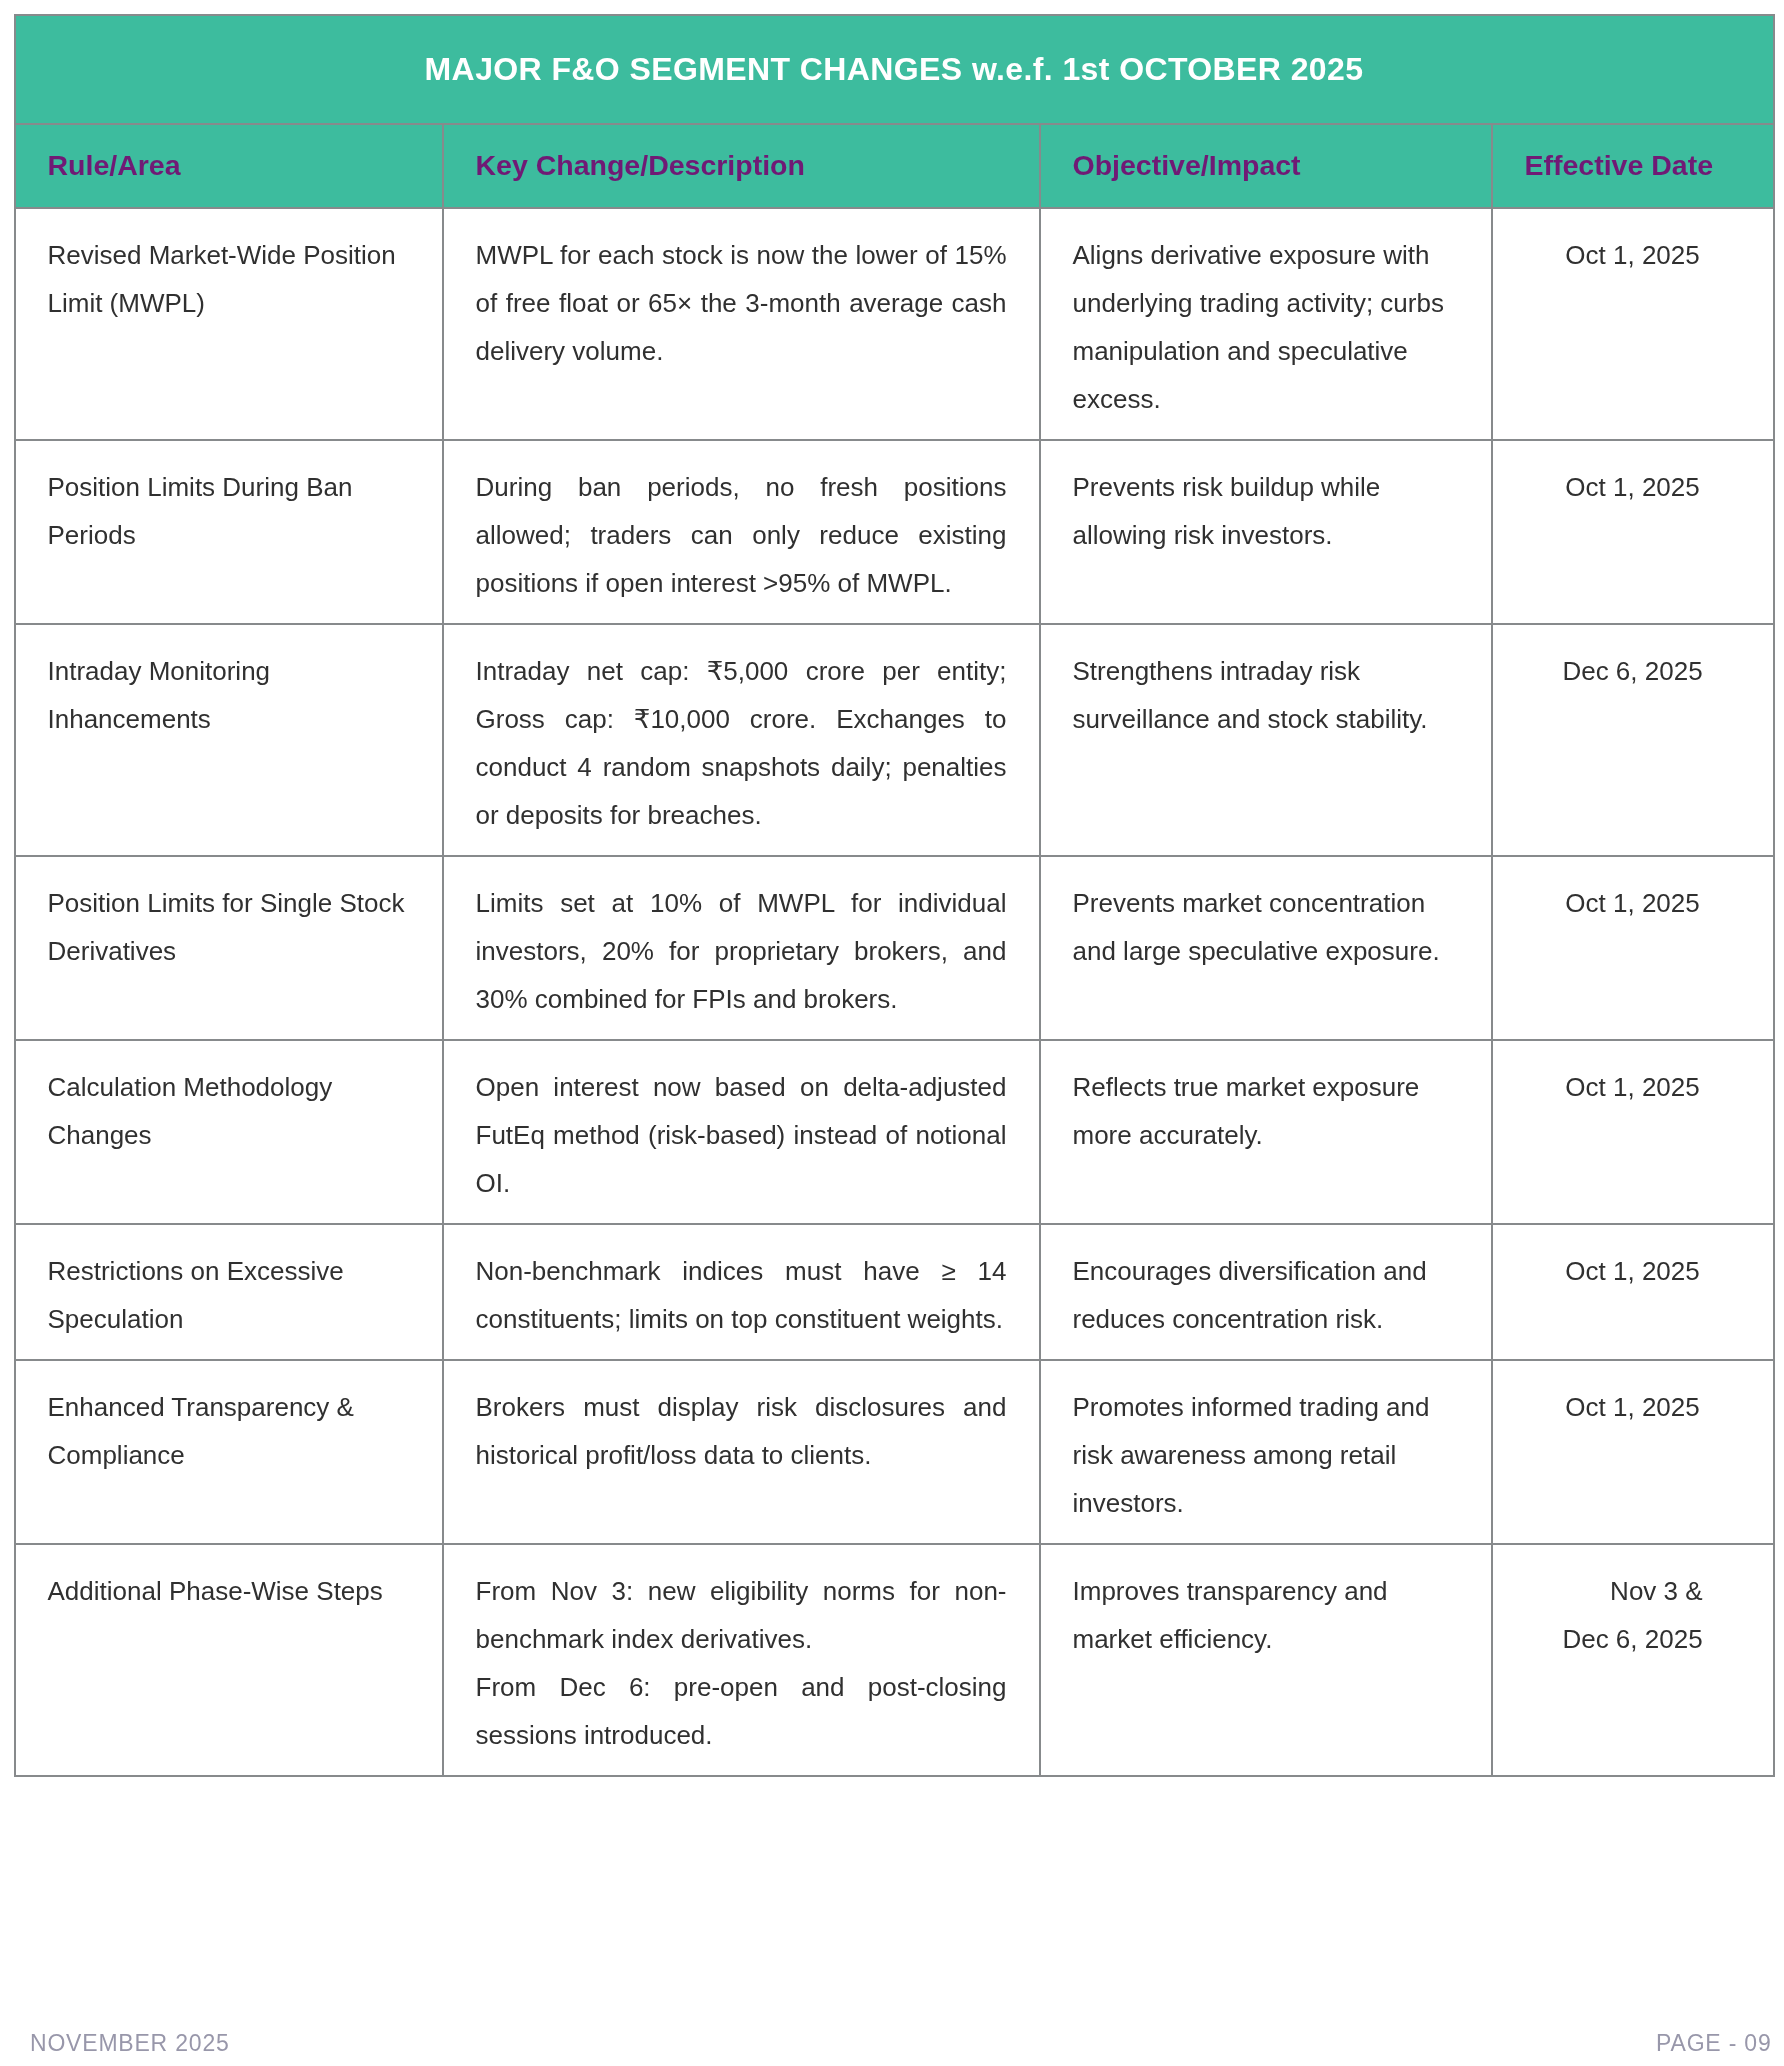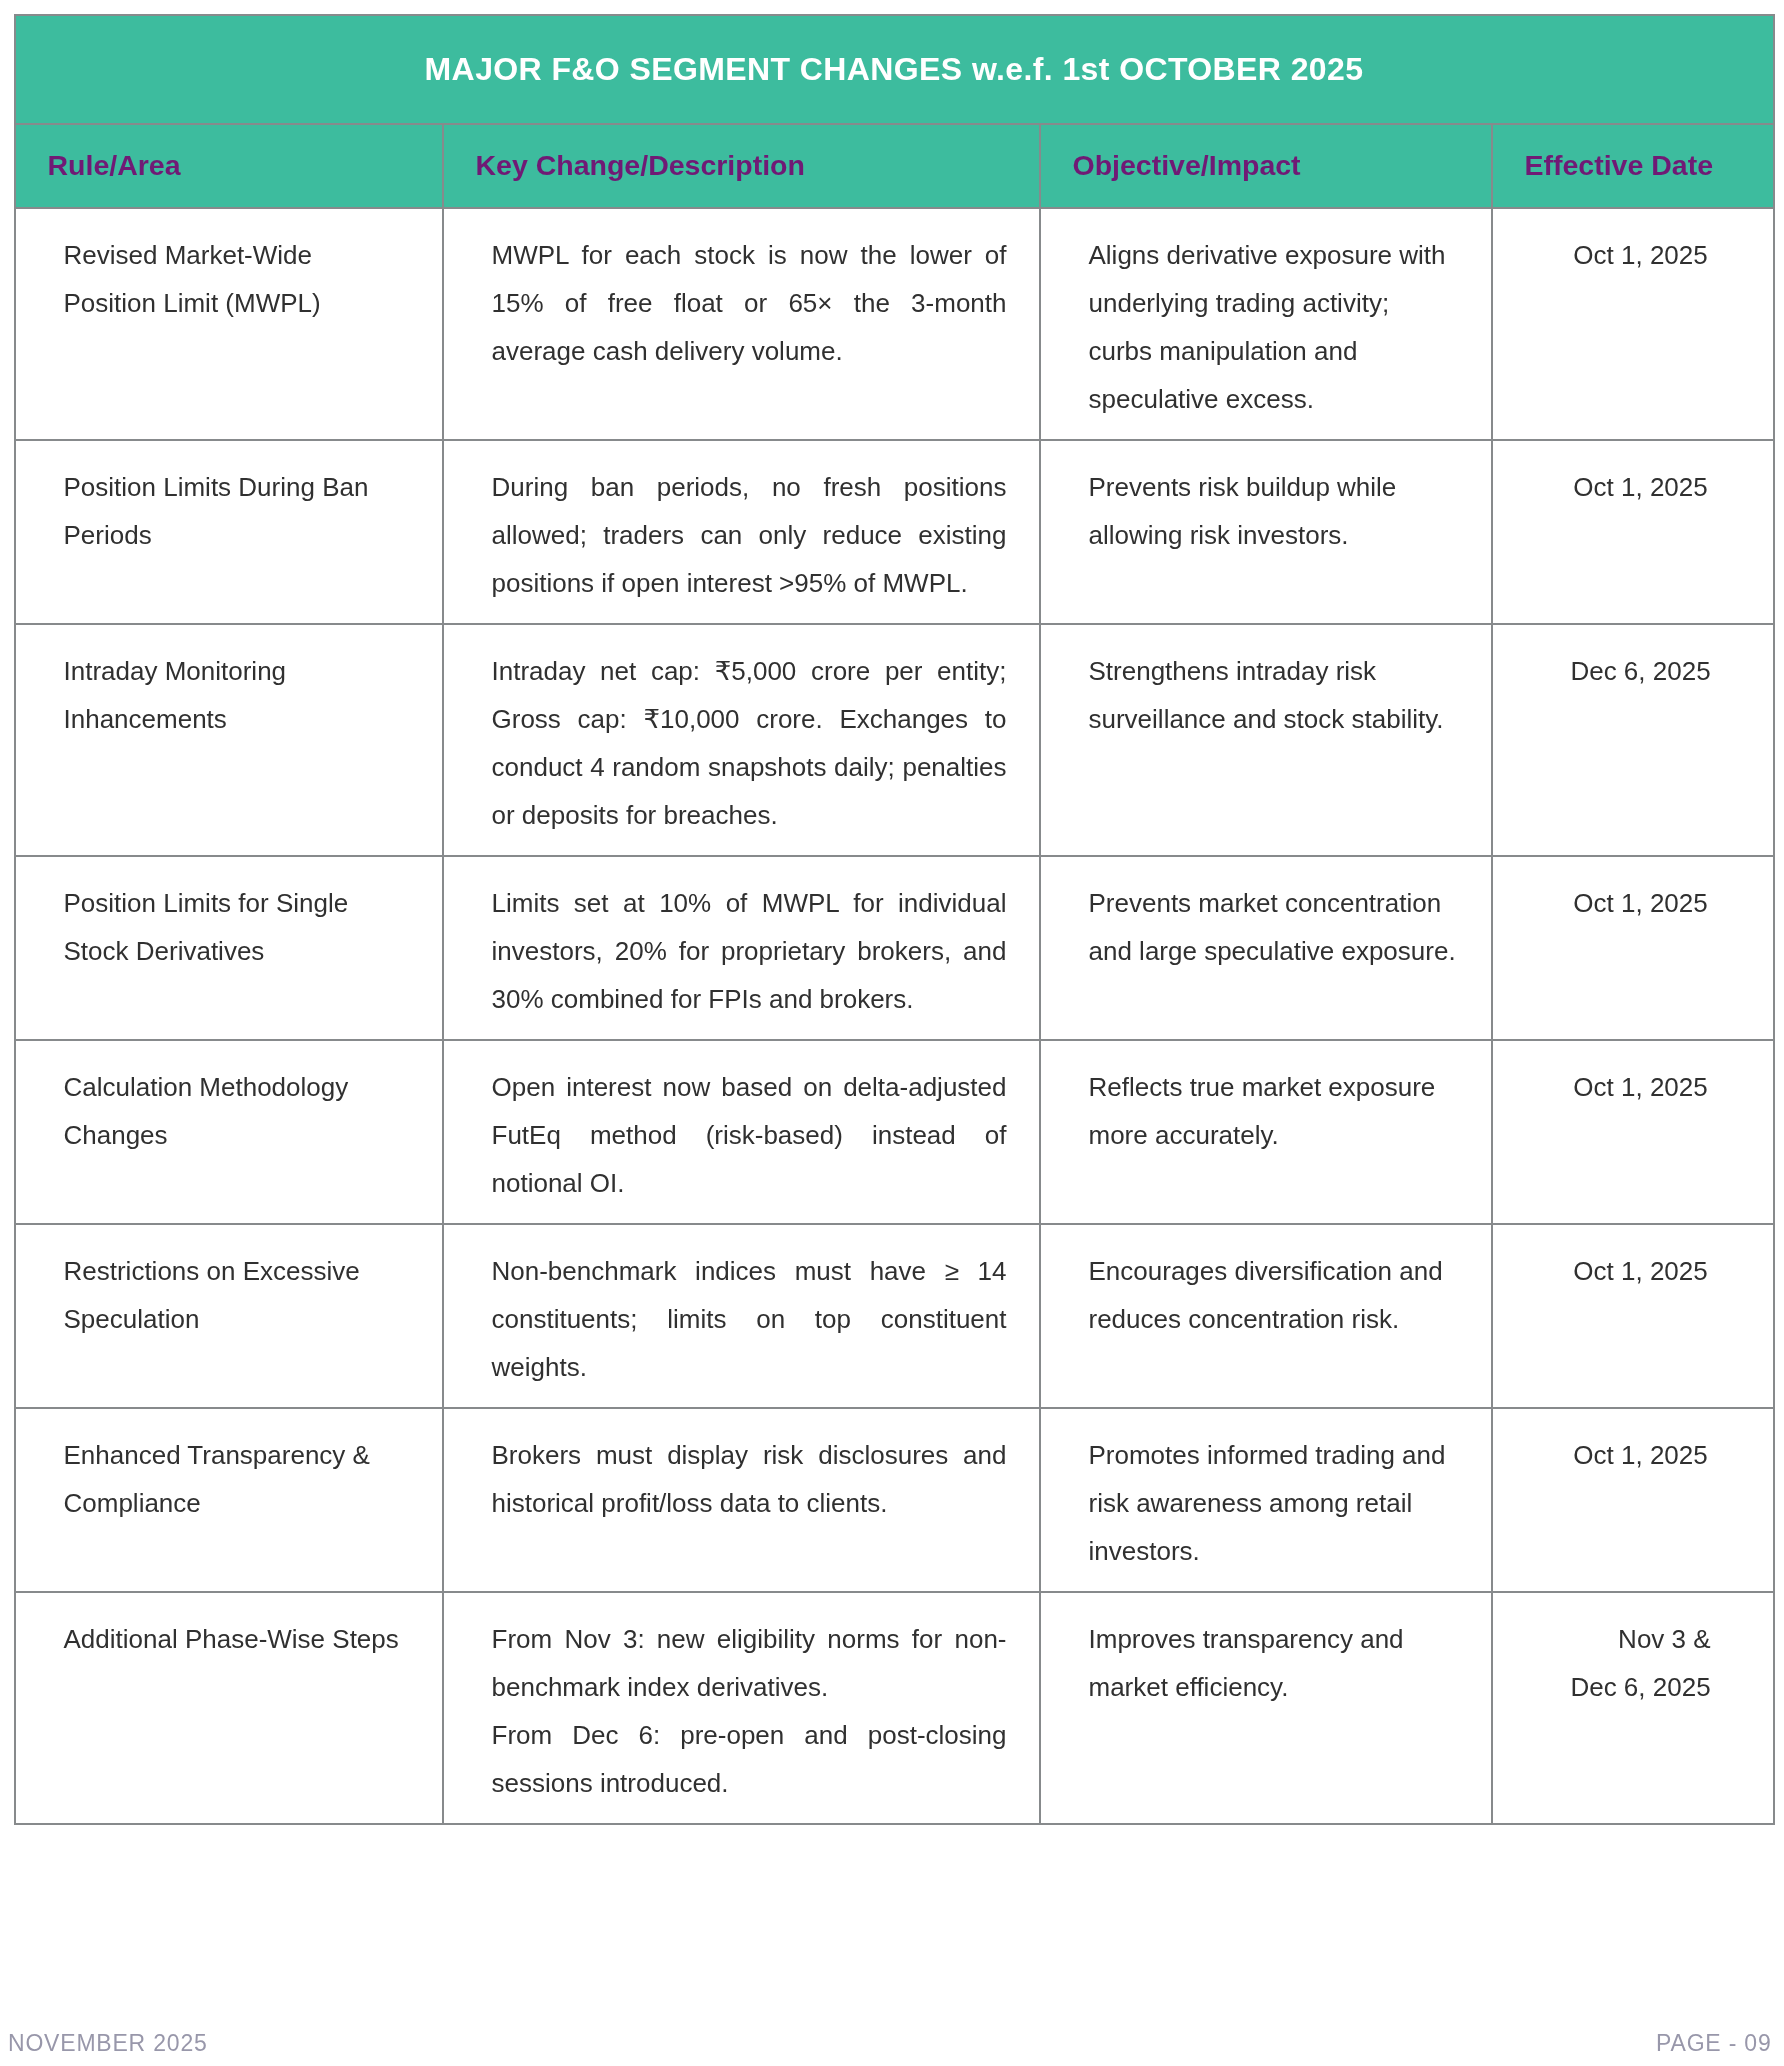--- a/index.html
+++ b/index.html
@@ -41,34 +41,34 @@
     text-align: left;
     vertical-align: middle;
     padding: 24px 16px 24px 32px;
     height: 84px;
   }
   tbody td {
     vertical-align: top;
     color: #303030;
     font-size: 26px;
     line-height: 48px;
-    padding: 22px 32px 16px 48px;
+    padding: 22px 32px 16px 32px;
     background: #ffffff;
   }
   td.c-change { text-align: justify; white-space: pre-line; }
   td.c-rule, td.c-impact { text-align: left; }
   td.c-date { text-align: center; }
   .date-block {
     display: inline-block;
     text-align: right;
     white-space: pre-line;
   }
   .footer {
     position: absolute;
-    left: 8px;
+    left: 30px;
     right: 13.5px;
     bottom: 9.5px;
     display: flex;
     justify-content: space-between;
     align-items: baseline;
     color: #9897aa;
     font-size: 23px;
     letter-spacing: 0.8px;
   }
 </style>

